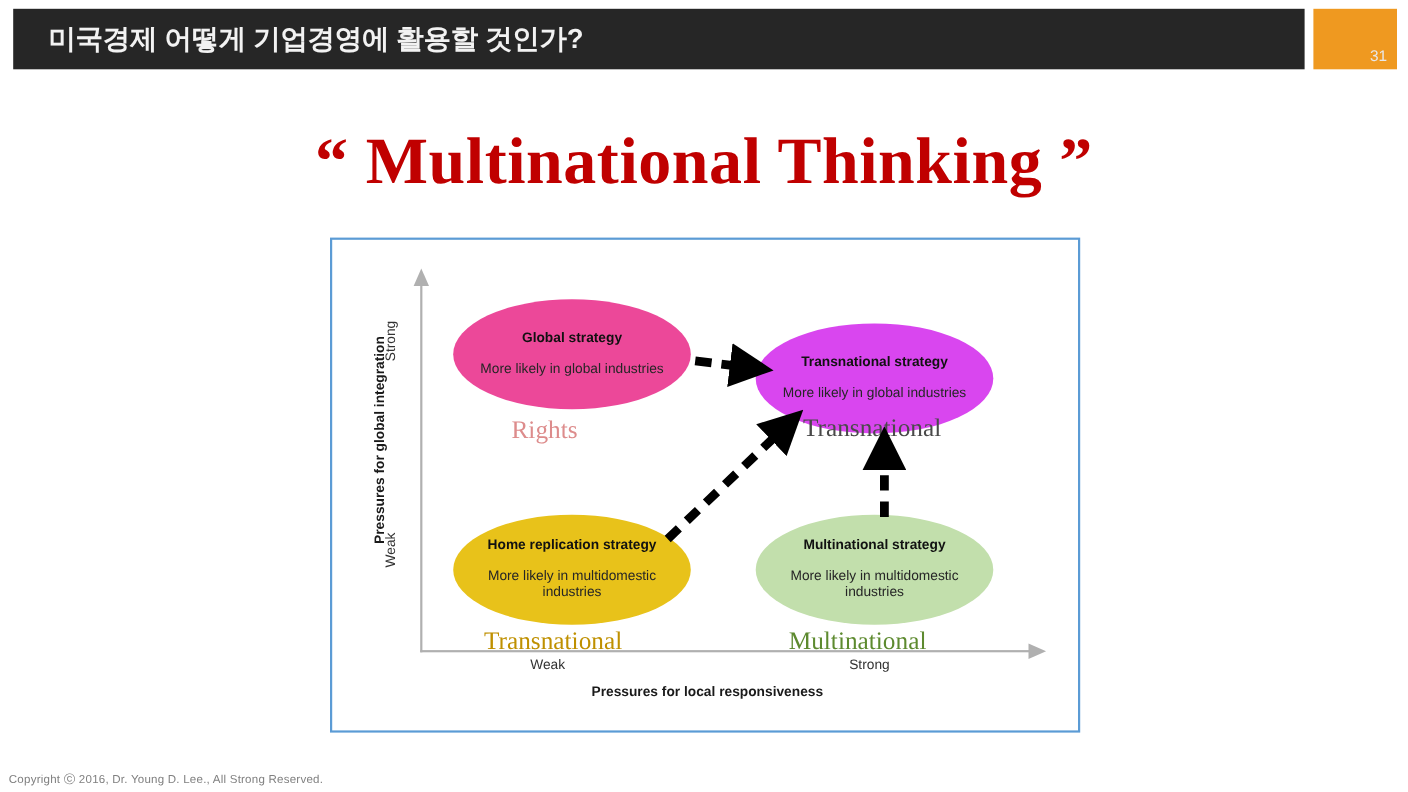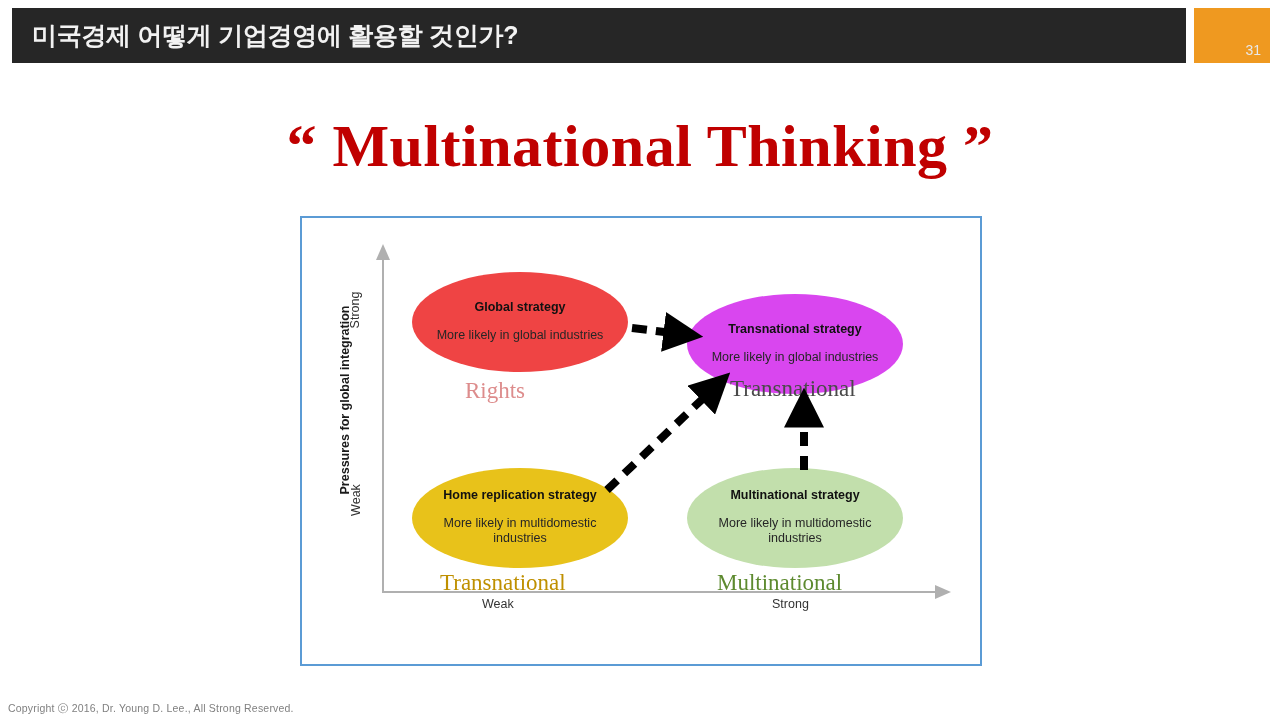--- a/index.html
+++ b/index.html
@@ -24,21 +24,21 @@
     height: 55px;
     background: #262626;
     display: flex;
     align-items: center;
   }
   .header-title {
     color: #f2f2f2;
     font-size: 25px;
     font-weight: bold;
     letter-spacing: -0.3px;
-    padding-left: 20px;
+    padding-left: 32px;
     white-space: nowrap;
     font-family: "Liberation Sans", "DejaVu Sans", sans-serif;
   }
   .page-badge {
     position: absolute;
     left: 1194px;
     top: 8px;
     width: 76px;
     height: 55px;
     background: #ef9920;
@@ -196,21 +196,21 @@
   }
   .ell-sub {
     font-size: 12.5px;
     color: #262626;
     line-height: 1.25;
     padding: 0 22px;
   }
   .ell-global {
     left: 110px; top: 54px;
     width: 216px; height: 100px;
-    background: #ef4444;
+    background: #ec4899;
   }
   .ell-transnational {
     left: 385px; top: 76px;
     width: 216px; height: 100px;
     background: #d946ef;
   }
   .ell-home {
     left: 110px; top: 250px;
     width: 216px; height: 100px;
     background: #e8c21a;
@@ -268,20 +268,21 @@
 
     <div class="axis-line y-axis"></div>
     <div class="y-arrowhead"></div>
     <div class="axis-line x-axis"></div>
     <div class="x-arrowhead"></div>
 
     <div class="y-axis-title">Pressures for global integration</div>
     <div class="y-tick-strong">Strong</div>
     <div class="y-tick-weak">Weak</div>
 
+    <div class="x-axis-title">Pressures for local responsiveness</div>
     <div class="x-tick-weak">Weak</div>
     <div class="x-tick-strong">Strong</div>
 
     <div class="ellipse ell-global">
       <div class="ell-title">Global strategy</div>
       <div class="ell-sub">More likely in global industries</div>
     </div>
 
     <div class="ellipse ell-transnational">
       <div class="ell-title">Transnational strategy</div>

